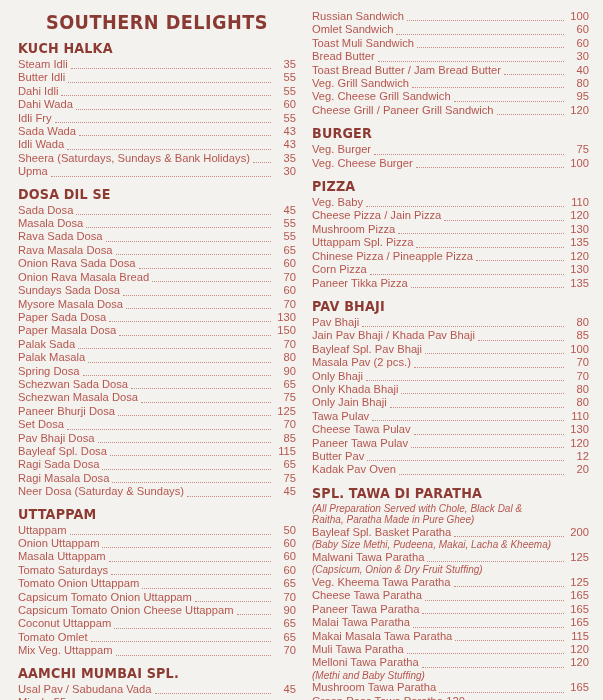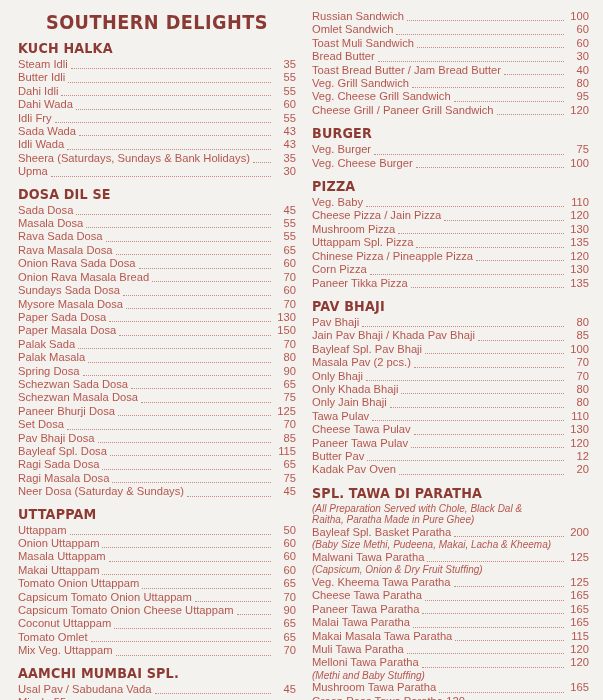--- a/index.html
+++ b/index.html
@@ -254,21 +254,21 @@
             <span class="nm">Onion Uttappam</span>
             <span class="dots"></span>
             <span class="pr">60</span>
           </div>
           <div class="row">
             <span class="nm">Masala Uttappam</span>
             <span class="dots"></span>
             <span class="pr">60</span>
           </div>
           <div class="row">
-            <span class="nm">Makai Uttappam</span>
+            <span class="nm">Tomato Saturdays</span>
             <span class="dots"></span>
             <span class="pr">60</span>
           </div>
           <div class="row">
             <span class="nm">Tomato Onion Uttappam</span>
             <span class="dots"></span>
             <span class="pr">65</span>
           </div>
           <div class="row">
             <span class="nm">Capsicum Tomato Onion Uttappam</span>

